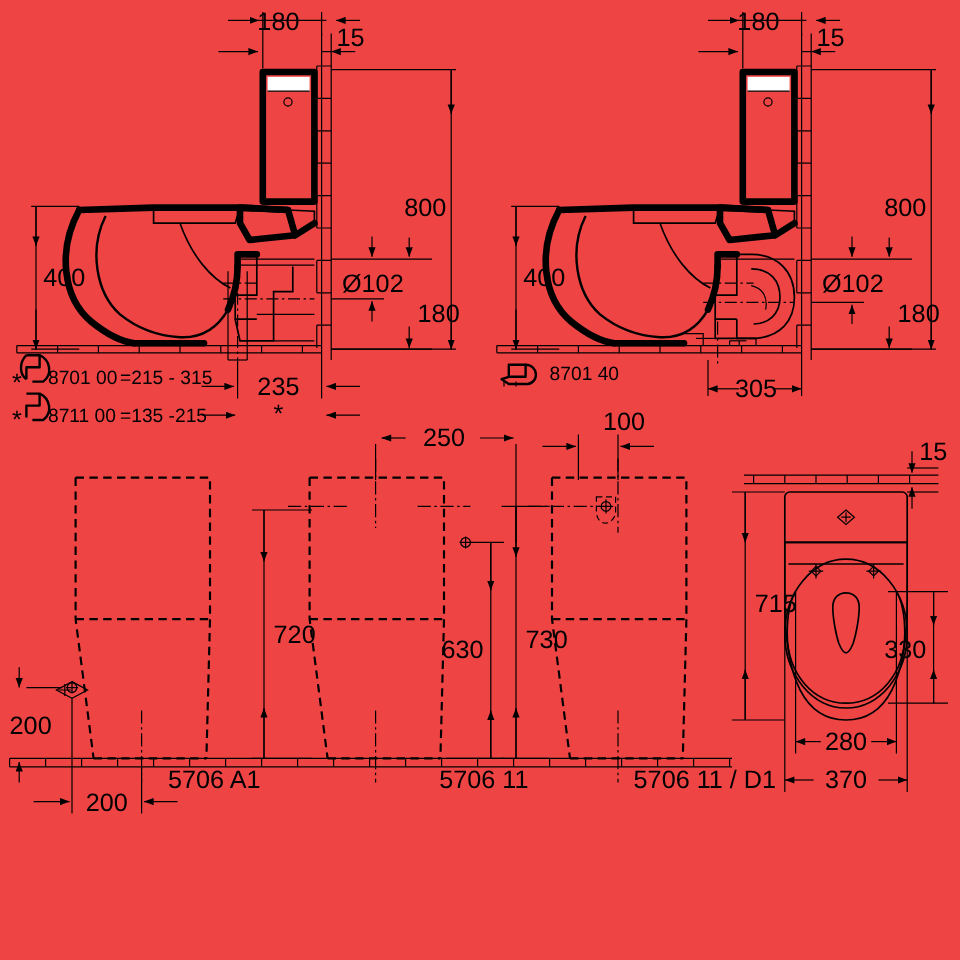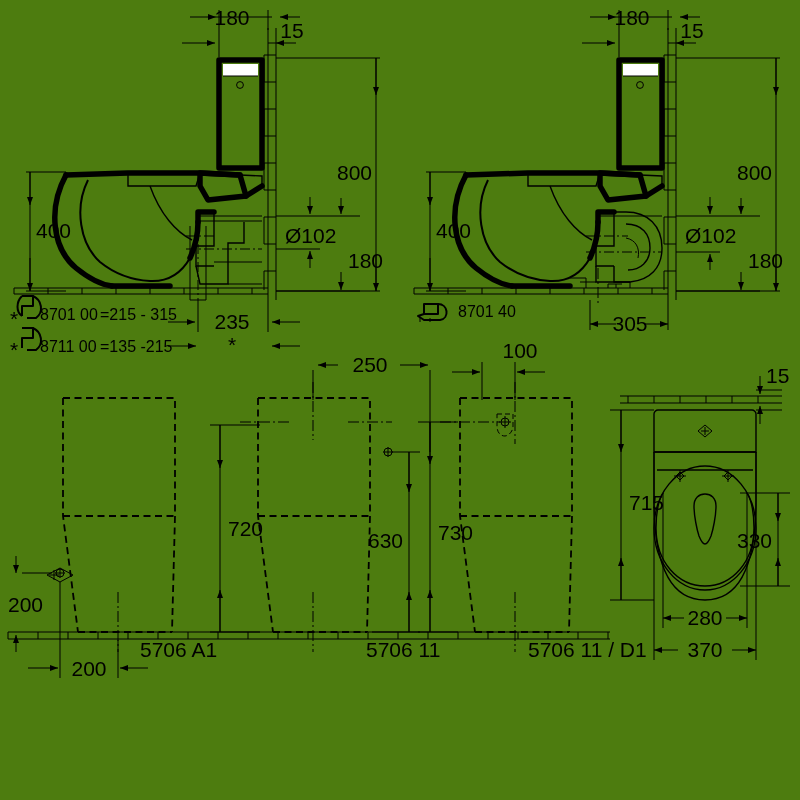--- a/index.html
+++ b/index.html
@@ -1,19 +1,19 @@
 <!DOCTYPE html>
 <html><head>
 <meta charset="utf-8">
 <title>Sanitary Technical Drawing</title>
 <style>
   html,body{margin:0;padding:0;background:#ffffff;}
   body{width:800px;height:800px;overflow:hidden;
        font-family:"Liberation Sans","DejaVu Sans",sans-serif;}
-  #stage{position:relative;width:800px;height:800px;background:#4d7c0f;}
+  #stage{position:relative;width:800px;height:800px;background:#ef4444;}
   svg{display:block;}
   text{font-family:"Liberation Sans","DejaVu Sans",sans-serif;fill:#000;}
 </style>
 </head>
 <body>
 
 <div id="stage">
 <svg width="800" height="800" viewBox="0 0 800 800">
 
   <defs>

